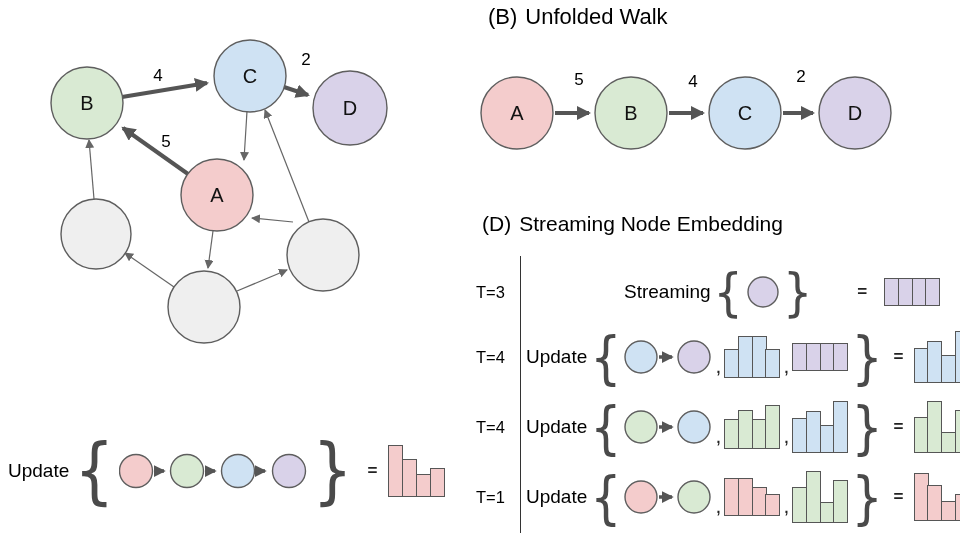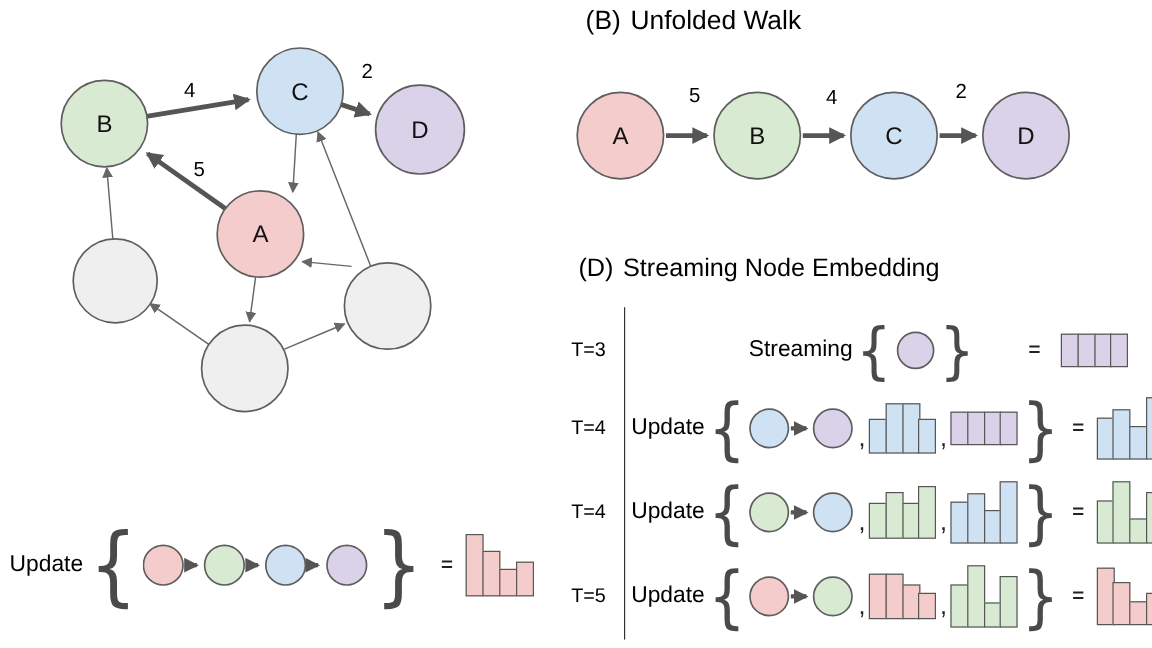--- a/index.html
+++ b/index.html
@@ -125,21 +125,21 @@
 
   <div class="title" style="left:482px;top:212px;font-size:21px;">
     <span>(D)</span><span class="gap">Streaming Node Embedding</span>
   </div>
 
   <div class="vline"></div>
 
   <div class="tlabel" style="top:283px;">T=3</div>
   <div class="tlabel" style="top:348px;">T=4</div>
   <div class="tlabel" style="top:418px;">T=4</div>
-  <div class="tlabel" style="top:488px;">T=5</div>
+  <div class="tlabel" style="top:488px;">T=1</div>
 
   <div class="row" style="left:526px;top:261px;">
     <span class="op" style="margin-left:98px;">Streaming</span>
     <span class="brace" style="font-size:46px;transform:scaleY(1.12);">{</span>
     <svg width="34" height="36" viewBox="0 0 34 36">
       <circle class="node" cx="17" cy="18" r="15" fill="#d9d2e9"></circle>
     </svg>
     <span class="brace" style="font-size:46px;transform:scaleY(1.12);">}</span>
     <span class="eq" style="margin-left:42px;">=</span>
     <div class="hist" style="margin-left:14px;">

